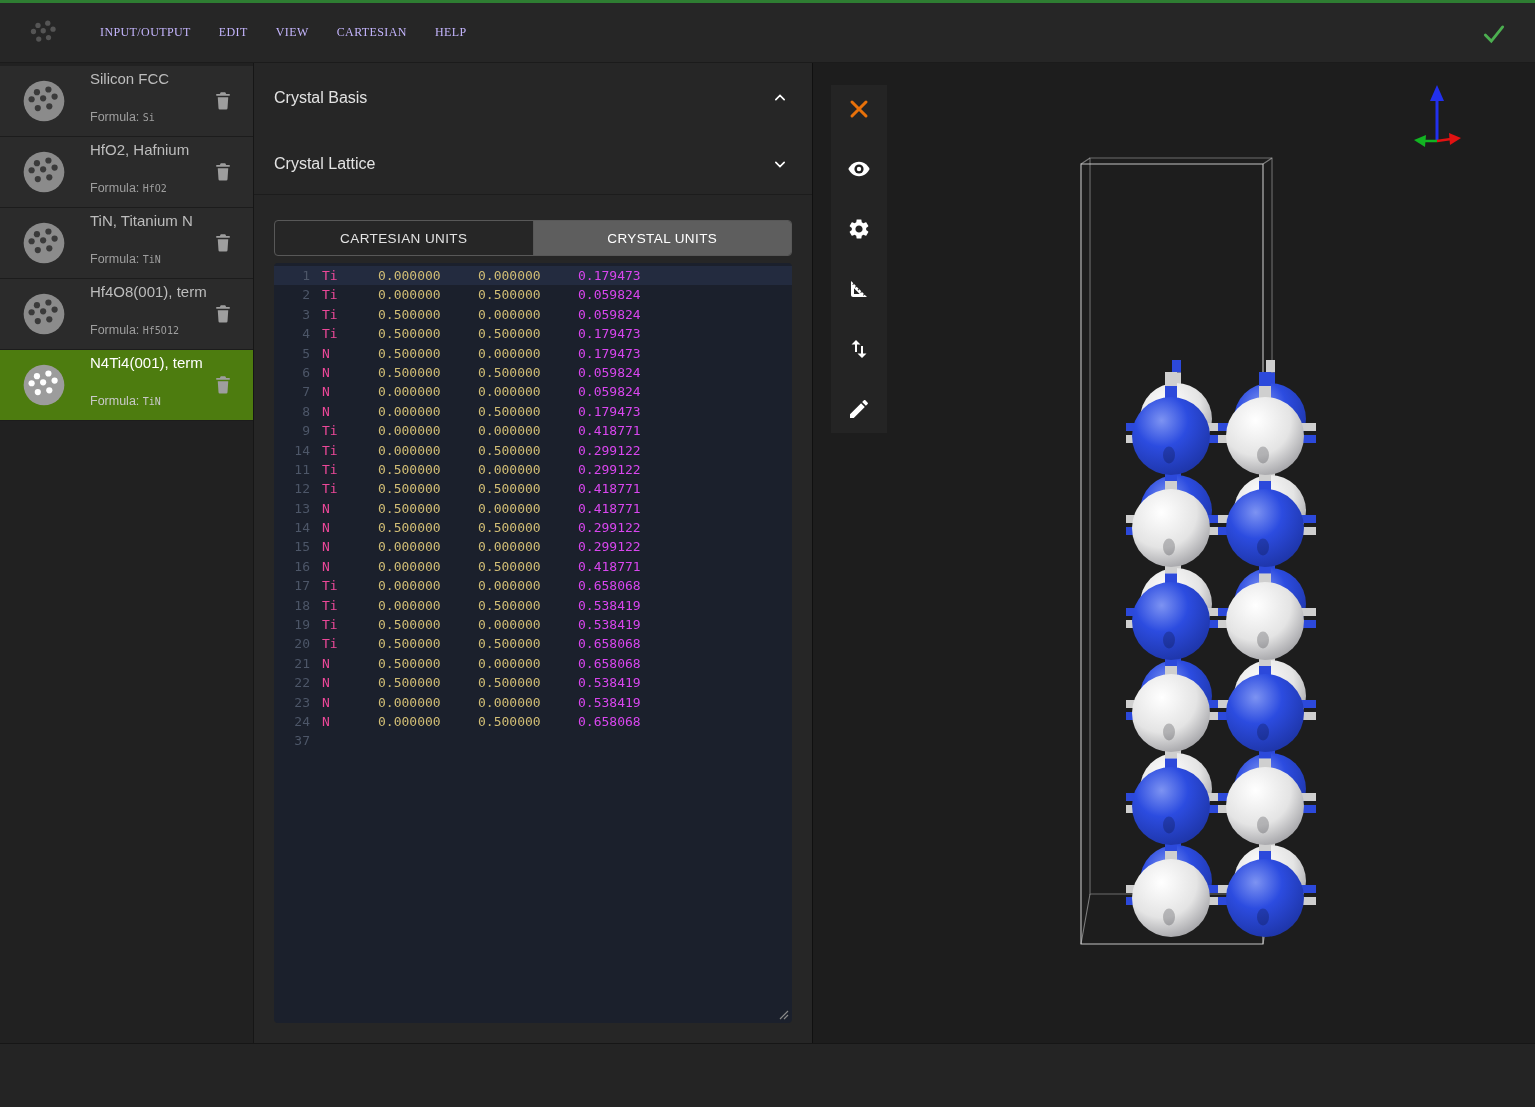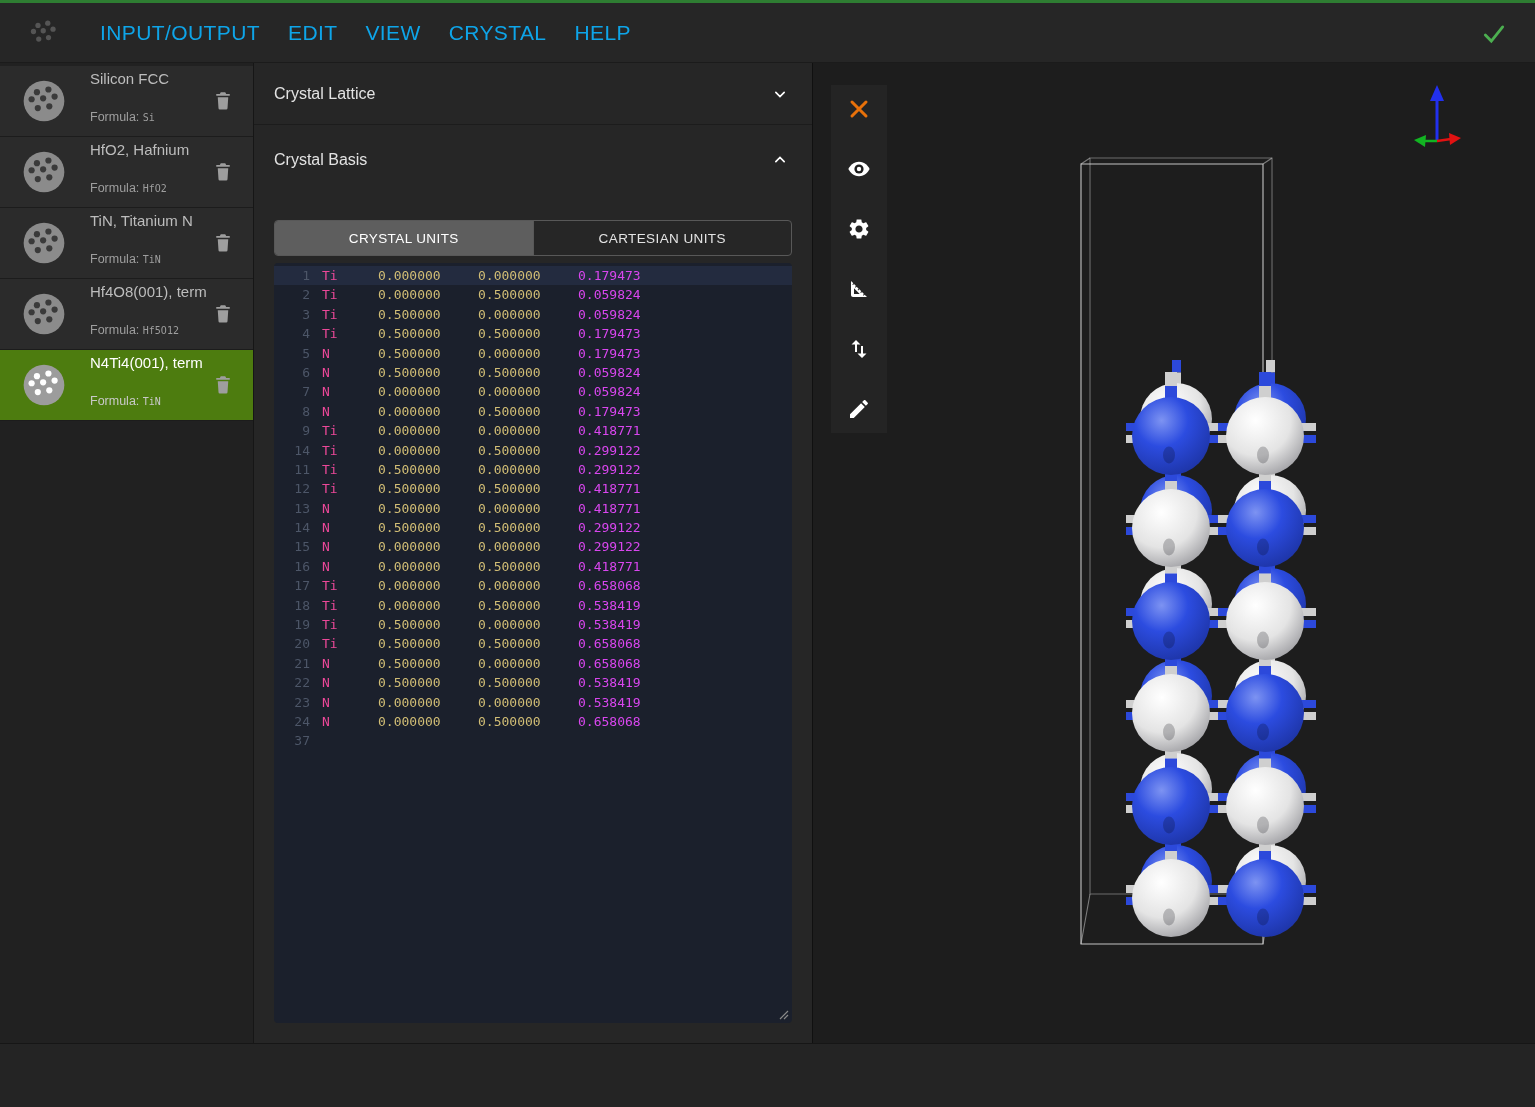--- a/index.html
+++ b/index.html
@@ -2,21 +2,21 @@
 <html><head>
 <meta charset="utf-8">
 <style>
   html,body{margin:0;padding:0;background:#141414;}
   body{width:1535px;height:1107px;overflow:hidden;font-family:"Liberation Sans",sans-serif;-webkit-font-smoothing:antialiased;}
   .topline{height:3px;background:#2e7d32;}
   
   .menubar{height:60px;background:#262626;display:flex;align-items:center;border-bottom:1px solid #1b1b1b;box-sizing:border-box;position:relative;}
   .logo{margin-left:26px;width:36px;height:36px;display:flex;align-items:center;justify-content:center;cursor:pointer;}
   nav.mainmenu{display:flex;margin-left:24px;}
-  nav.mainmenu button{background:none;border:none;color:#0ea5e9;font-family:Liberation Sans, sans-serif;font-size:21px;letter-spacing:.4px;padding:10px 14px;cursor:pointer;}
+  nav.mainmenu button{background:none;border:none;color:#c4b5fd;font-family:Liberation Serif, serif;font-size:12px;letter-spacing:.4px;padding:10px 14px;cursor:pointer;}
   .menubar .check{position:absolute;right:28px;top:18px;width:26px;height:26px;cursor:pointer;}
   
   .main{display:flex;height:980px;}
   
   .sidebar{width:254px;background:#212121;border-right:1px solid #161616;box-sizing:border-box;padding-top:3px;}
   .side-item{height:70px;background:#2b2b2b;border-bottom:1px solid #1c1c1c;position:relative;cursor:pointer;}
   .side-item.selected{background:#4d7c0f;}
   .side-item .avatar{position:absolute;left:21px;top:12px;width:46px;height:46px;}
   .side-item .ttl{position:absolute;left:90px;top:4px;font-size:15px;color:#bdbdbd;width:116px;white-space:nowrap;overflow:hidden;}
   .side-item.selected .ttl{color:#ffffff;}
@@ -67,21 +67,21 @@
           <circle cx="12" cy="-5" r="3.5" fill="#555555"></circle>
           <circle cx="-7" cy="8" r="3.5" fill="#555555"></circle>
           <circle cx="6" cy="6" r="3.5" fill="#555555"></circle>
         </g>
       </svg>
     </span>
   <nav class="mainmenu">
     <button>INPUT/OUTPUT</button>
     <button>EDIT</button>
     <button>VIEW</button>
-    <button>CRYSTAL</button>
+    <button>CARTESIAN</button>
     <button>HELP</button>
   </nav>
   <span class="check">
     <svg width="26" height="26" viewBox="0 0 24 24">
         <path d="M4 13 L9.5 18.5 L20 5.5" stroke="#4caf50" stroke-width="2.6" fill="none" stroke-linecap="round"></path>
       </svg>
   </span>
 </header>
 
 <div class="main">
@@ -182,35 +182,35 @@
         <div class="ttl">N4Ti4(001), term</div>
         <div class="frm"><span>Formula:</span> <span class="val">TiN</span></div>
         <button class="trash"><svg width="18" height="21" viewBox="0 0 24 26">
   <path d="M9 2 L15 2 L16.2 4.2 L21 4.2 L21 6.6 L3 6.6 L3 4.2 L7.8 4.2 Z" fill="#9e9e9e"></path>
   <path d="M5 8.6 L19 8.6 L18 23.4 Q17.9 25 16.3 25 L7.7 25 Q6.1 25 6 23.4 Z" fill="#9e9e9e"></path>
           </svg></button>
       </div>
     </aside>
 
   <section class="panel">
+    <div class="sec-header basis">
+      <span>Crystal Basis</span>
+      <svg width="20" height="20" viewBox="0 0 24 24">
+          <path d="M7 14 L12 9 L17 14" stroke="#ffffff" stroke-width="2" fill="none" stroke-linecap="round"></path>
+        </svg>
+    </div>
     <div class="sec-header">
       <span>Crystal Lattice</span>
       <svg width="20" height="20" viewBox="0 0 24 24">
           <path d="M7 10 L12 15 L17 10" stroke="#ffffff" stroke-width="2" fill="none" stroke-linecap="round"></path>
         </svg>
     </div>
-    <div class="sec-header basis">
-      <span>Crystal Basis</span>
-      <svg width="20" height="20" viewBox="0 0 24 24">
-          <path d="M7 14 L12 9 L17 14" stroke="#ffffff" stroke-width="2" fill="none" stroke-linecap="round"></path>
-        </svg>
-    </div>
     <div class="tabs">
+      <button class="tab">CARTESIAN UNITS</button>
       <button class="tab selected">CRYSTAL UNITS</button>
-      <button class="tab">CARTESIAN UNITS</button>
     </div>
     <div class="editor" id="editor-lines">
       <svg class="rsz" width="12" height="12" viewBox="0 0 12 12">
           <path d="M3 11 L11 3 M7 11 L11 7" stroke="#8a8a8a" stroke-width="1.2"></path>
         </svg>
     <div class="cm-line active"><span class="ln">1</span><span class="el">Ti</span><span class="v1">0.000000</span><span class="v2">0.000000</span><span class="v3">0.179473</span></div>
         <div class="cm-line"><span class="ln">2</span><span class="el">Ti</span><span class="v1">0.000000</span><span class="v2">0.500000</span><span class="v3">0.059824</span></div>
         <div class="cm-line"><span class="ln">3</span><span class="el">Ti</span><span class="v1">0.500000</span><span class="v2">0.000000</span><span class="v3">0.059824</span></div>
         <div class="cm-line"><span class="ln">4</span><span class="el">Ti</span><span class="v1">0.500000</span><span class="v2">0.500000</span><span class="v3">0.179473</span></div>
         <div class="cm-line"><span class="ln">5</span><span class="el">N</span><span class="v1">0.500000</span><span class="v2">0.000000</span><span class="v3">0.179473</span></div>

